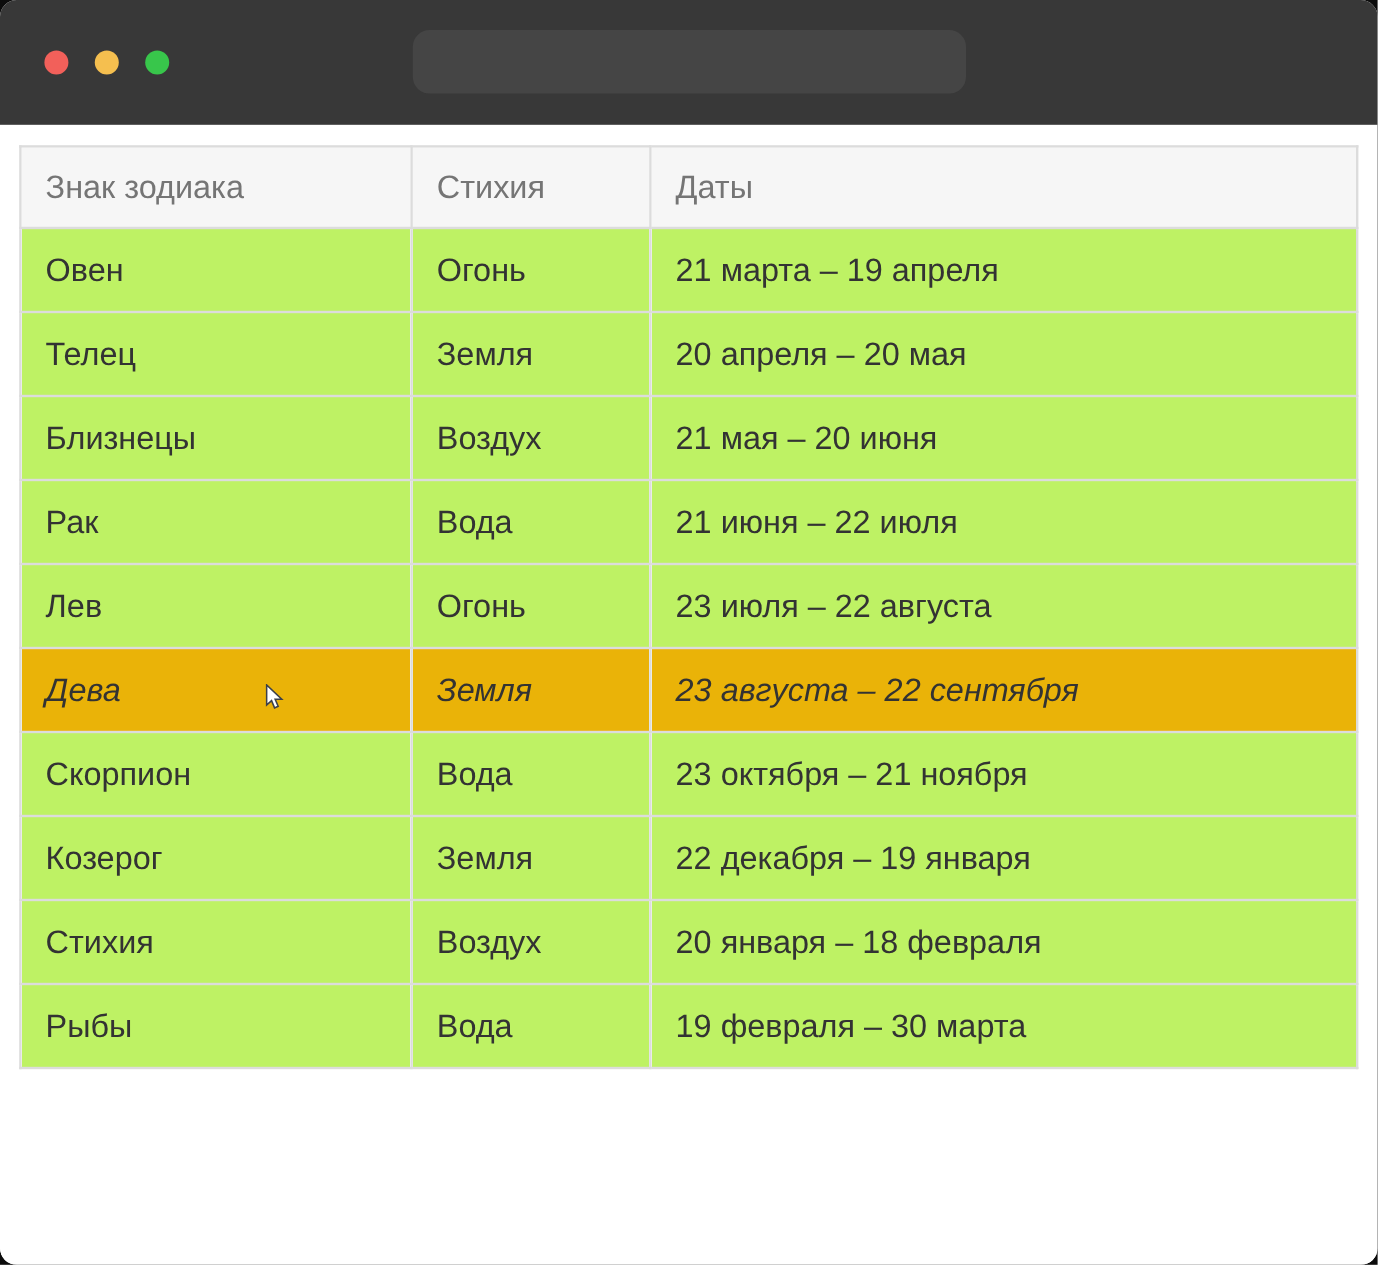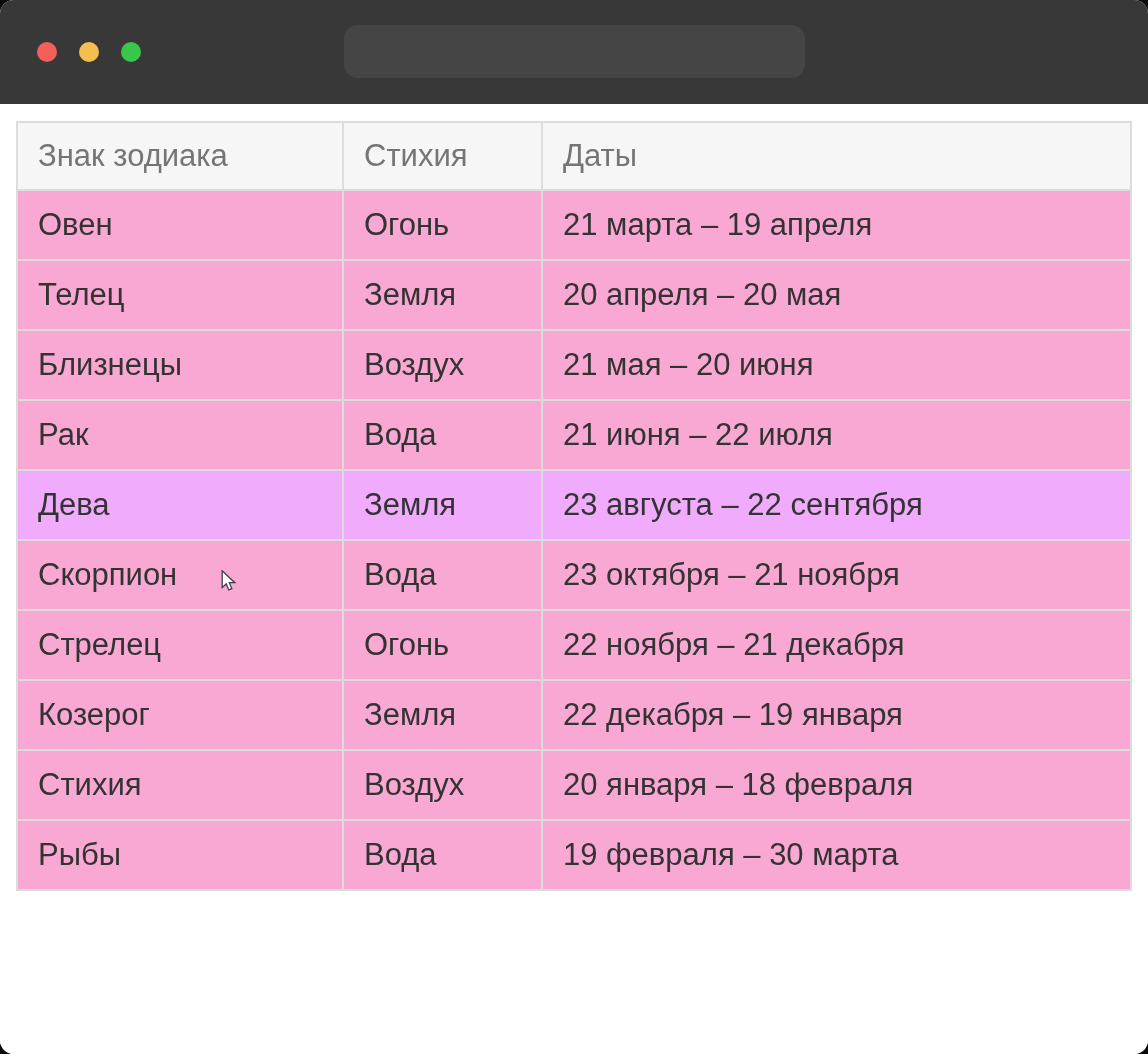--- a/index.html
+++ b/index.html
@@ -55,36 +55,36 @@
   table.zodiac {
     width: 100%;
     border-collapse: collapse;
     table-layout: fixed;
   }
   table.zodiac th, table.zodiac td {
     border: 2px solid #dcdcdc;
     text-align: left;
     vertical-align: middle;
     padding: 0 0 0 20px;
-    font-size: 31px;
+    font-size: 27px;
     white-space: nowrap;
     overflow: hidden;
   }
   table.zodiac th {
     height: 66px;
     background: #f6f6f6;
     color: #757575;
     font-weight: 400;
   }
   table.zodiac td {
     height: 68px;
-    background: #f9a8d4;
+    background: #bef264;
     color: #333333;
   }
-  table.zodiac tr.highlighted td { background: #f0abfc; }
+  table.zodiac tr.highlighted td { background: #eab308; font-style: italic; }
   .col-sign    { width: 326px; }
   .col-element { width: 199px; }
   .col-dates   { width: auto; }
   .cursor {
     position: absolute;
     left: 221px; top: 570px;
     pointer-events: none;
   }
 </style>
 </head>
@@ -129,34 +129,34 @@
           <tr>
             <td>Близнецы</td>
             <td>Воздух</td>
             <td>21 мая – 20 июня</td>
           </tr>
           <tr>
             <td>Рак</td>
             <td>Вода</td>
             <td>21 июня – 22 июля</td>
           </tr>
+          <tr>
+            <td>Лев</td>
+            <td>Огонь</td>
+            <td>23 июля – 22 августа</td>
+          </tr>
           <tr class="highlighted">
             <td>Дева</td>
             <td>Земля</td>
             <td>23 августа – 22 сентября</td>
           </tr>
           <tr>
             <td>Скорпион</td>
             <td>Вода</td>
             <td>23 октября – 21 ноября</td>
-          </tr>
-          <tr>
-            <td>Стрелец</td>
-            <td>Огонь</td>
-            <td>22 ноября – 21 декабря</td>
           </tr>
           <tr>
             <td>Козерог</td>
             <td>Земля</td>
             <td>22 декабря – 19 января</td>
           </tr>
           <tr>
             <td>Стихия</td>
             <td>Воздух</td>
             <td>20 января – 18 февраля</td>

